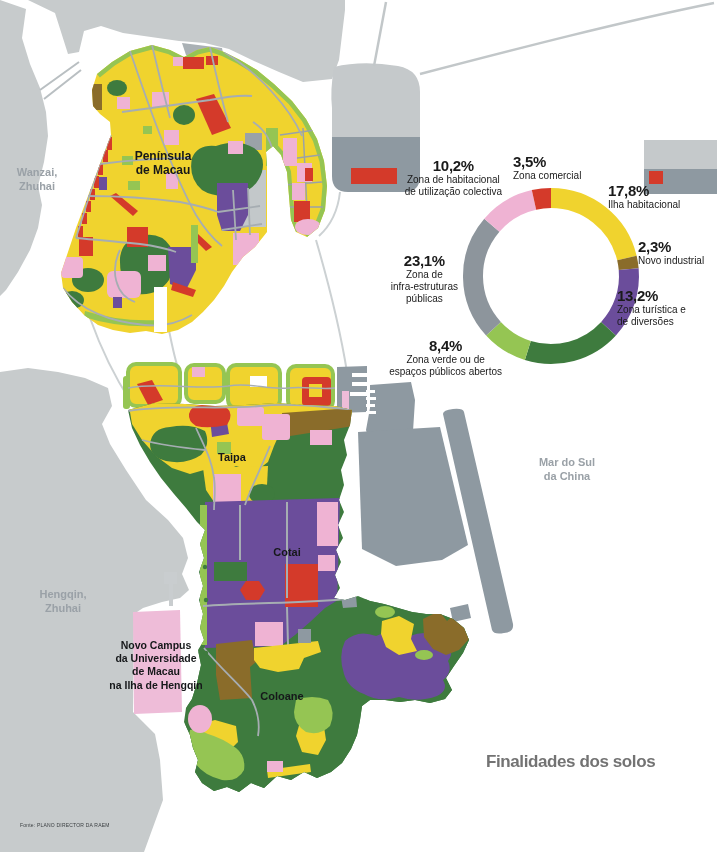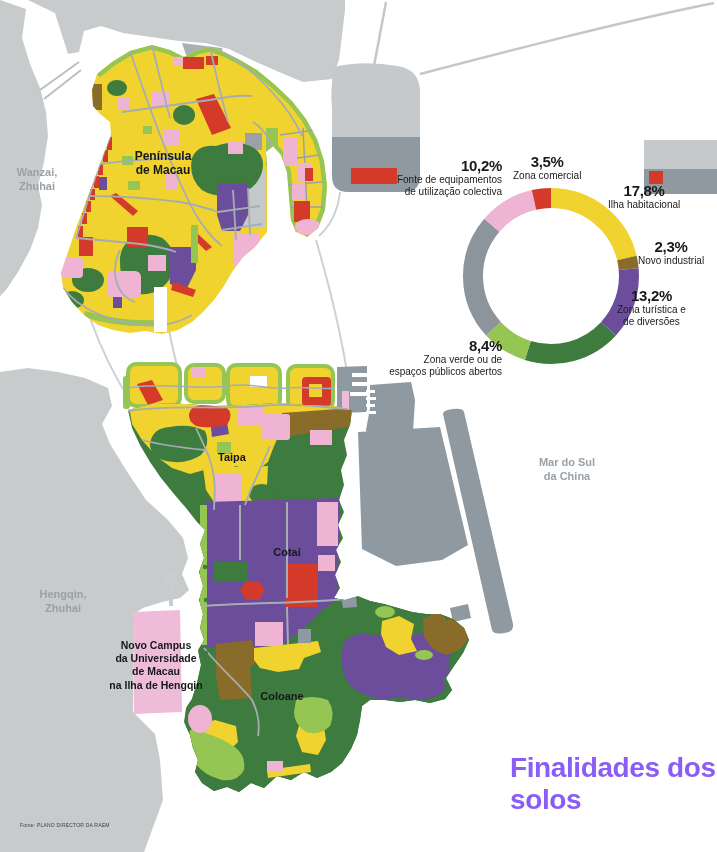--- a/index.html
+++ b/index.html
@@ -1,24 +1,24 @@
 <!DOCTYPE html>
 <html><head>
 <meta charset="utf-8">
 <style>
   html,body{margin:0;padding:0;background:#ffffff;}
   #stage{position:relative;width:717px;height:852px;background:#ffffff;overflow:hidden;
          font-family:"Liberation Sans","DejaVu Sans",sans-serif;}
   #mapsvg{position:absolute;left:0;top:0;}
-  .leg{position:absolute;color:#1a1a1a;line-height:12px;text-align:center;}
+  .leg{position:absolute;color:#1a1a1a;line-height:12px;}
   .leg .pct{font-size:15px;font-weight:bold;line-height:17px;letter-spacing:-0.3px;}
   .leg .lbl{font-size:10px;line-height:12px;}
-  .leg.right{text-align:right;}
-  #title{position:absolute;left:510px;top:752px;font-size:28px;font-weight:bold;
-         color:#8b5cf6;letter-spacing:-0.4px;}
+  .leg.right{text-align:center;}
+  #title{position:absolute;left:486px;top:752px;font-size:17px;font-weight:bold;
+         color:#737373;letter-spacing:-0.4px;}
   #source{position:absolute;left:20px;top:822px;font-size:5px;color:#3c4043;letter-spacing:0.2px;}
   text{font-family:"Liberation Sans","DejaVu Sans",sans-serif;}
   .maplabel{font-weight:bold;fill:#16181a;}
   .graylabel{font-weight:bold;fill:#9aa1a7;}
 </style>
 </head>
 <body>
 
 <div id="stage">
 
@@ -304,21 +304,21 @@
         <path d="M608.5260231539376,328.6759590334399 A78,78 0 0 1 527.8307566369913,350.4794344902382" stroke="#3e7b3e" stroke-width="20" fill="none"></path>
         <path d="M527.8307566369913,350.4794344902382 A78,78 0 0 1 493.47397684606244,328.6759590334399" stroke="#95c553" stroke-width="20" fill="none"></path>
         <path d="M493.47397684606244,328.6759590334399 A78,78 0 0 1 491.8477706074797,225.15696942653148" stroke="#8d959c" stroke-width="20" fill="none"></path>
         <path d="M491.8477706074797,225.15696942653148 A78,78 0 0 1 533.9848271710696,199.87849256877772" stroke="#efb3d3" stroke-width="20" fill="none"></path>
         <path d="M533.9848271710696,199.87849256877772 A78,78 0 0 1 551,198" stroke="#d43a2a" stroke-width="20" fill="none"></path>
       </g>
 </svg>
 
   <div class="leg right" style="right:215px;top:157px">
     <div class="pct">10,2%</div>
-    <div class="lbl">Fonte de equipamentos</div>
+    <div class="lbl">Zona de habitacional</div>
     <div class="lbl">de utilização colectiva</div>
   </div>
   <div class="leg" style="left:513px;top:153px">
     <div class="pct">3,5%</div>
     <div class="lbl">Zona comercial</div>
   </div>
   <div class="leg" style="left:608px;top:182px">
     <div class="pct">17,8%</div>
     <div class="lbl">Ilha habitacional</div>
   </div>
@@ -329,16 +329,22 @@
   <div class="leg" style="left:617px;top:287px">
     <div class="pct">13,2%</div>
     <div class="lbl">Zona turística e</div>
     <div class="lbl">de diversões</div>
   </div>
   <div class="leg right" style="right:215px;top:337px">
     <div class="pct">8,4%</div>
     <div class="lbl">Zona verde ou de</div>
     <div class="lbl">espaços públicos abertos</div>
   </div>
+  <div class="leg right" style="right:259px;top:252px">
+    <div class="pct">23,1%</div>
+    <div class="lbl">Zona de</div>
+    <div class="lbl">infra-estruturas</div>
+    <div class="lbl">públicas</div>
+  </div>
 
   <div id="title">Finalidades dos solos</div>
   <div id="source">Fonte: PLANO DIRECTOR DA RAEM</div>
 </div>
 
 </body></html>

